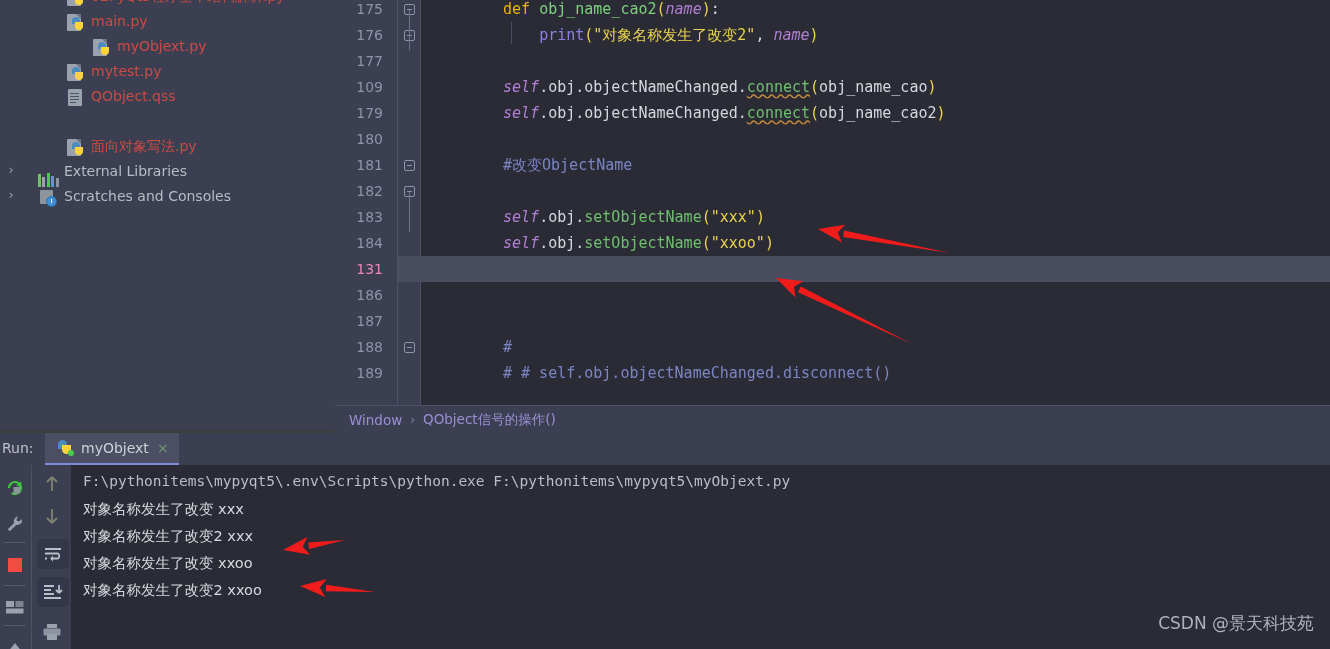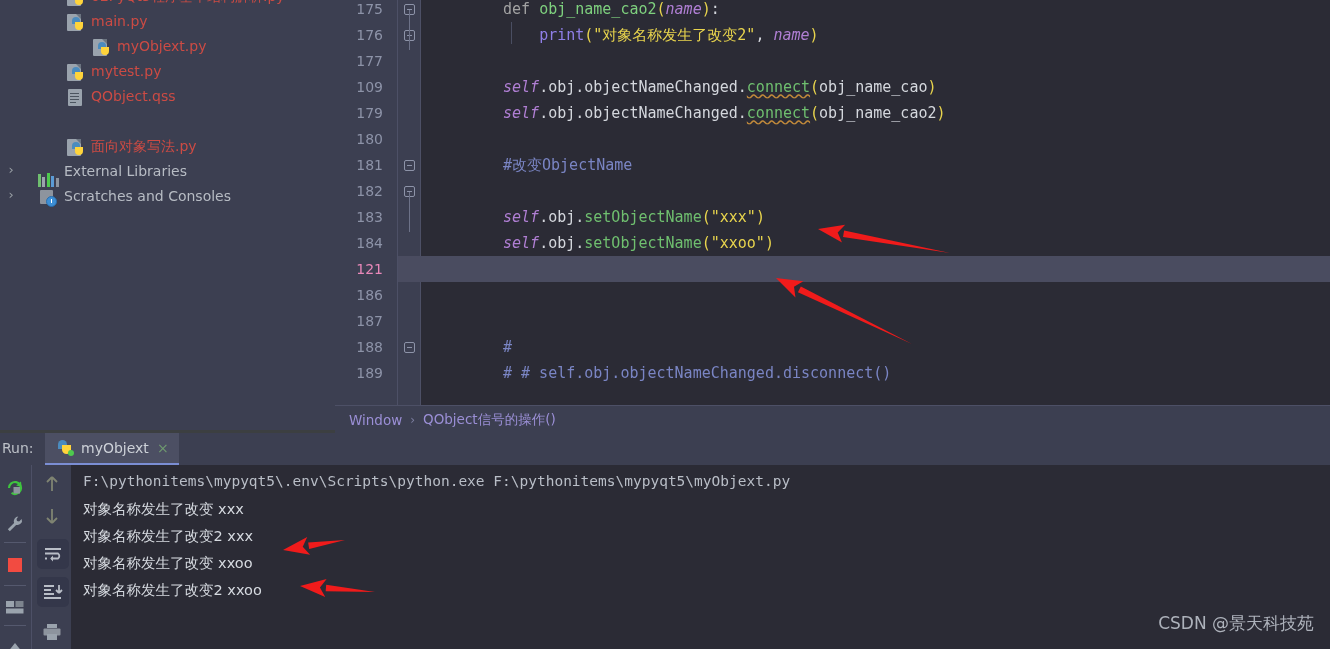--- a/index.html
+++ b/index.html
@@ -157,21 +157,21 @@
   }
   .lnum.cur { color: #e888b9; }
   .code-text {
     position: absolute;
     left: 168px;
     font-family: "DejaVu Sans Mono", "Liberation Mono", monospace;
     font-size: 15px;
     letter-spacing: 0px;
     white-space: pre;
   }
-  .kw { color: #a3a3a3; margin-top: 16px; }   
+  .kw { color: #eab308; margin-top: 16px; }   
   .fn { color: #7ed07e; }   
   .bi { color: #8f7fe8; }   
   .it { color: #b07fd4; font-style: italic; }  
   .id { color: #d4d7dd; }
   .st { color: #e8d44d; }   
   .cm { color: #7a85c4; }
   .py { color: #e8d44d; }   
   .gr { color: #6fbf6f; }
   .wv { text-decoration: underline wavy #c28a3a; text-decoration-skip-ink: none; }
   .fold {
@@ -426,21 +426,21 @@
         <div class="code-line" style="top: -4px;"><span class="lnum">175</span><span class="code-text"><span class="kw">def </span><span class="fn">obj_name_cao2</span><span class="py">(</span><span class="it">name</span><span class="py">)</span><span class="id">:</span></span></div>
         <div class="code-line" style="top: 22px;"><span class="lnum">176</span><span class="code-text"><span class="id">    </span><span class="bi">print</span><span class="py">(</span><span class="st">"对象名称发生了改变2"</span><span class="id">, </span><span class="it">name</span><span class="py">)</span></span></div>
         <div class="code-line" style="top: 48px;"><span class="lnum">177</span></div>
         <div class="code-line" style="top: 74px;"><span class="lnum">109</span><span class="code-text"><span class="it">self</span><span class="id">.obj.objectNameChanged.</span><span class="gr wv">connect</span><span class="py">(</span><span class="id">obj_name_cao</span><span class="py">)</span></span></div>
         <div class="code-line" style="top: 100px;"><span class="lnum">179</span><span class="code-text"><span class="it">self</span><span class="id">.obj.objectNameChanged.</span><span class="gr wv">connect</span><span class="py">(</span><span class="id">obj_name_cao2</span><span class="py">)</span></span></div>
         <div class="code-line" style="top: 126px;"><span class="lnum">180</span></div>
         <div class="code-line" style="top: 152px;"><span class="lnum">181</span><span class="code-text"><span class="cm">#改变ObjectName</span></span></div>
         <div class="code-line" style="top: 178px;"><span class="lnum">182</span></div>
         <div class="code-line" style="top: 204px;"><span class="lnum">183</span><span class="code-text"><span class="it">self</span><span class="id">.obj.</span><span class="gr">setObjectName</span><span class="py">(</span><span class="st">"xxx"</span><span class="py">)</span></span></div>
         <div class="code-line" style="top: 230px;"><span class="lnum">184</span><span class="code-text"><span class="it">self</span><span class="id">.obj.</span><span class="gr">setObjectName</span><span class="py">(</span><span class="st">"xxoo"</span><span class="py">)</span></span></div>
-        <div class="code-line current" style="top: 256px; left: 63px;"><span class="lnum cur" style="left: -63px;">121</span></div>
+        <div class="code-line current" style="top: 256px; left: 63px;"><span class="lnum cur" style="left: -63px;">131</span></div>
         <div class="code-line" style="top: 282px;"><span class="lnum">186</span></div>
         <div class="code-line" style="top: 308px;"><span class="lnum">187</span></div>
         <div class="code-line" style="top: 334px;"><span class="lnum">188</span><span class="code-text"><span class="cm">#</span></span></div>
         <div class="code-line" style="top: 360px;"><span class="lnum">189</span><span class="code-text"><span class="cm"># # self.obj.objectNameChanged.disconnect()</span></span></div>
       </div>
   <div class="fold" style="top: 4px;"></div>
       <div class="fold" style="top: 30px;"></div>
       <div class="fold" style="top: 160px;"></div>
       <div class="fold" style="top: 186px;"></div>
       <div class="fold" style="top: 342px;"></div>

